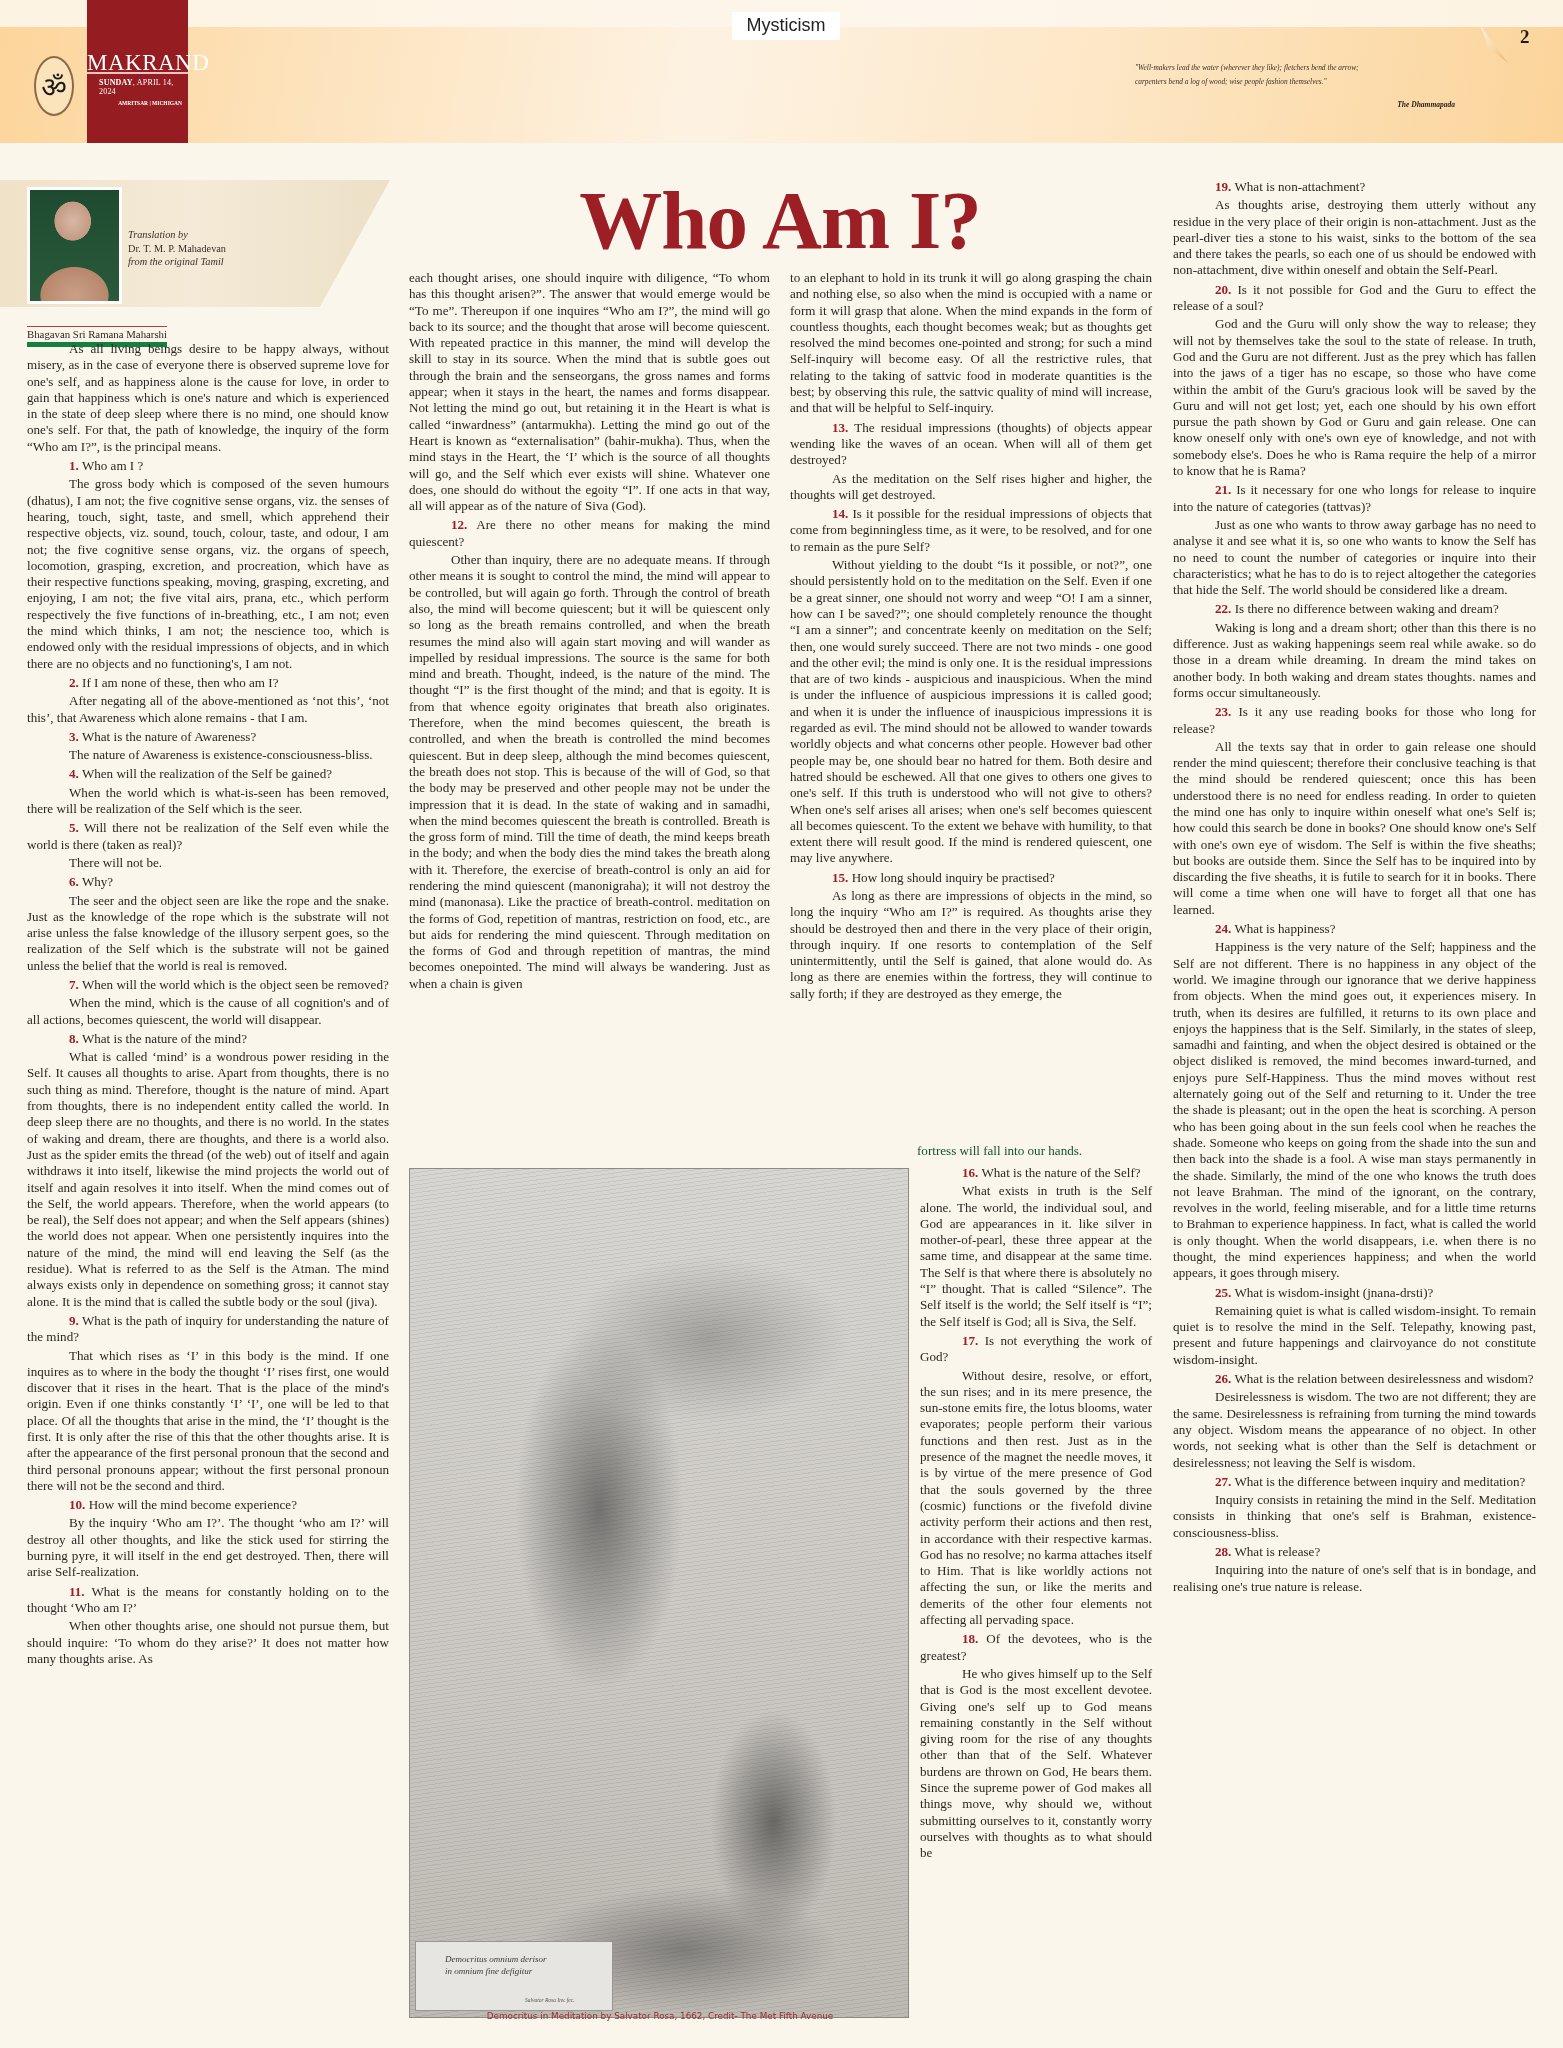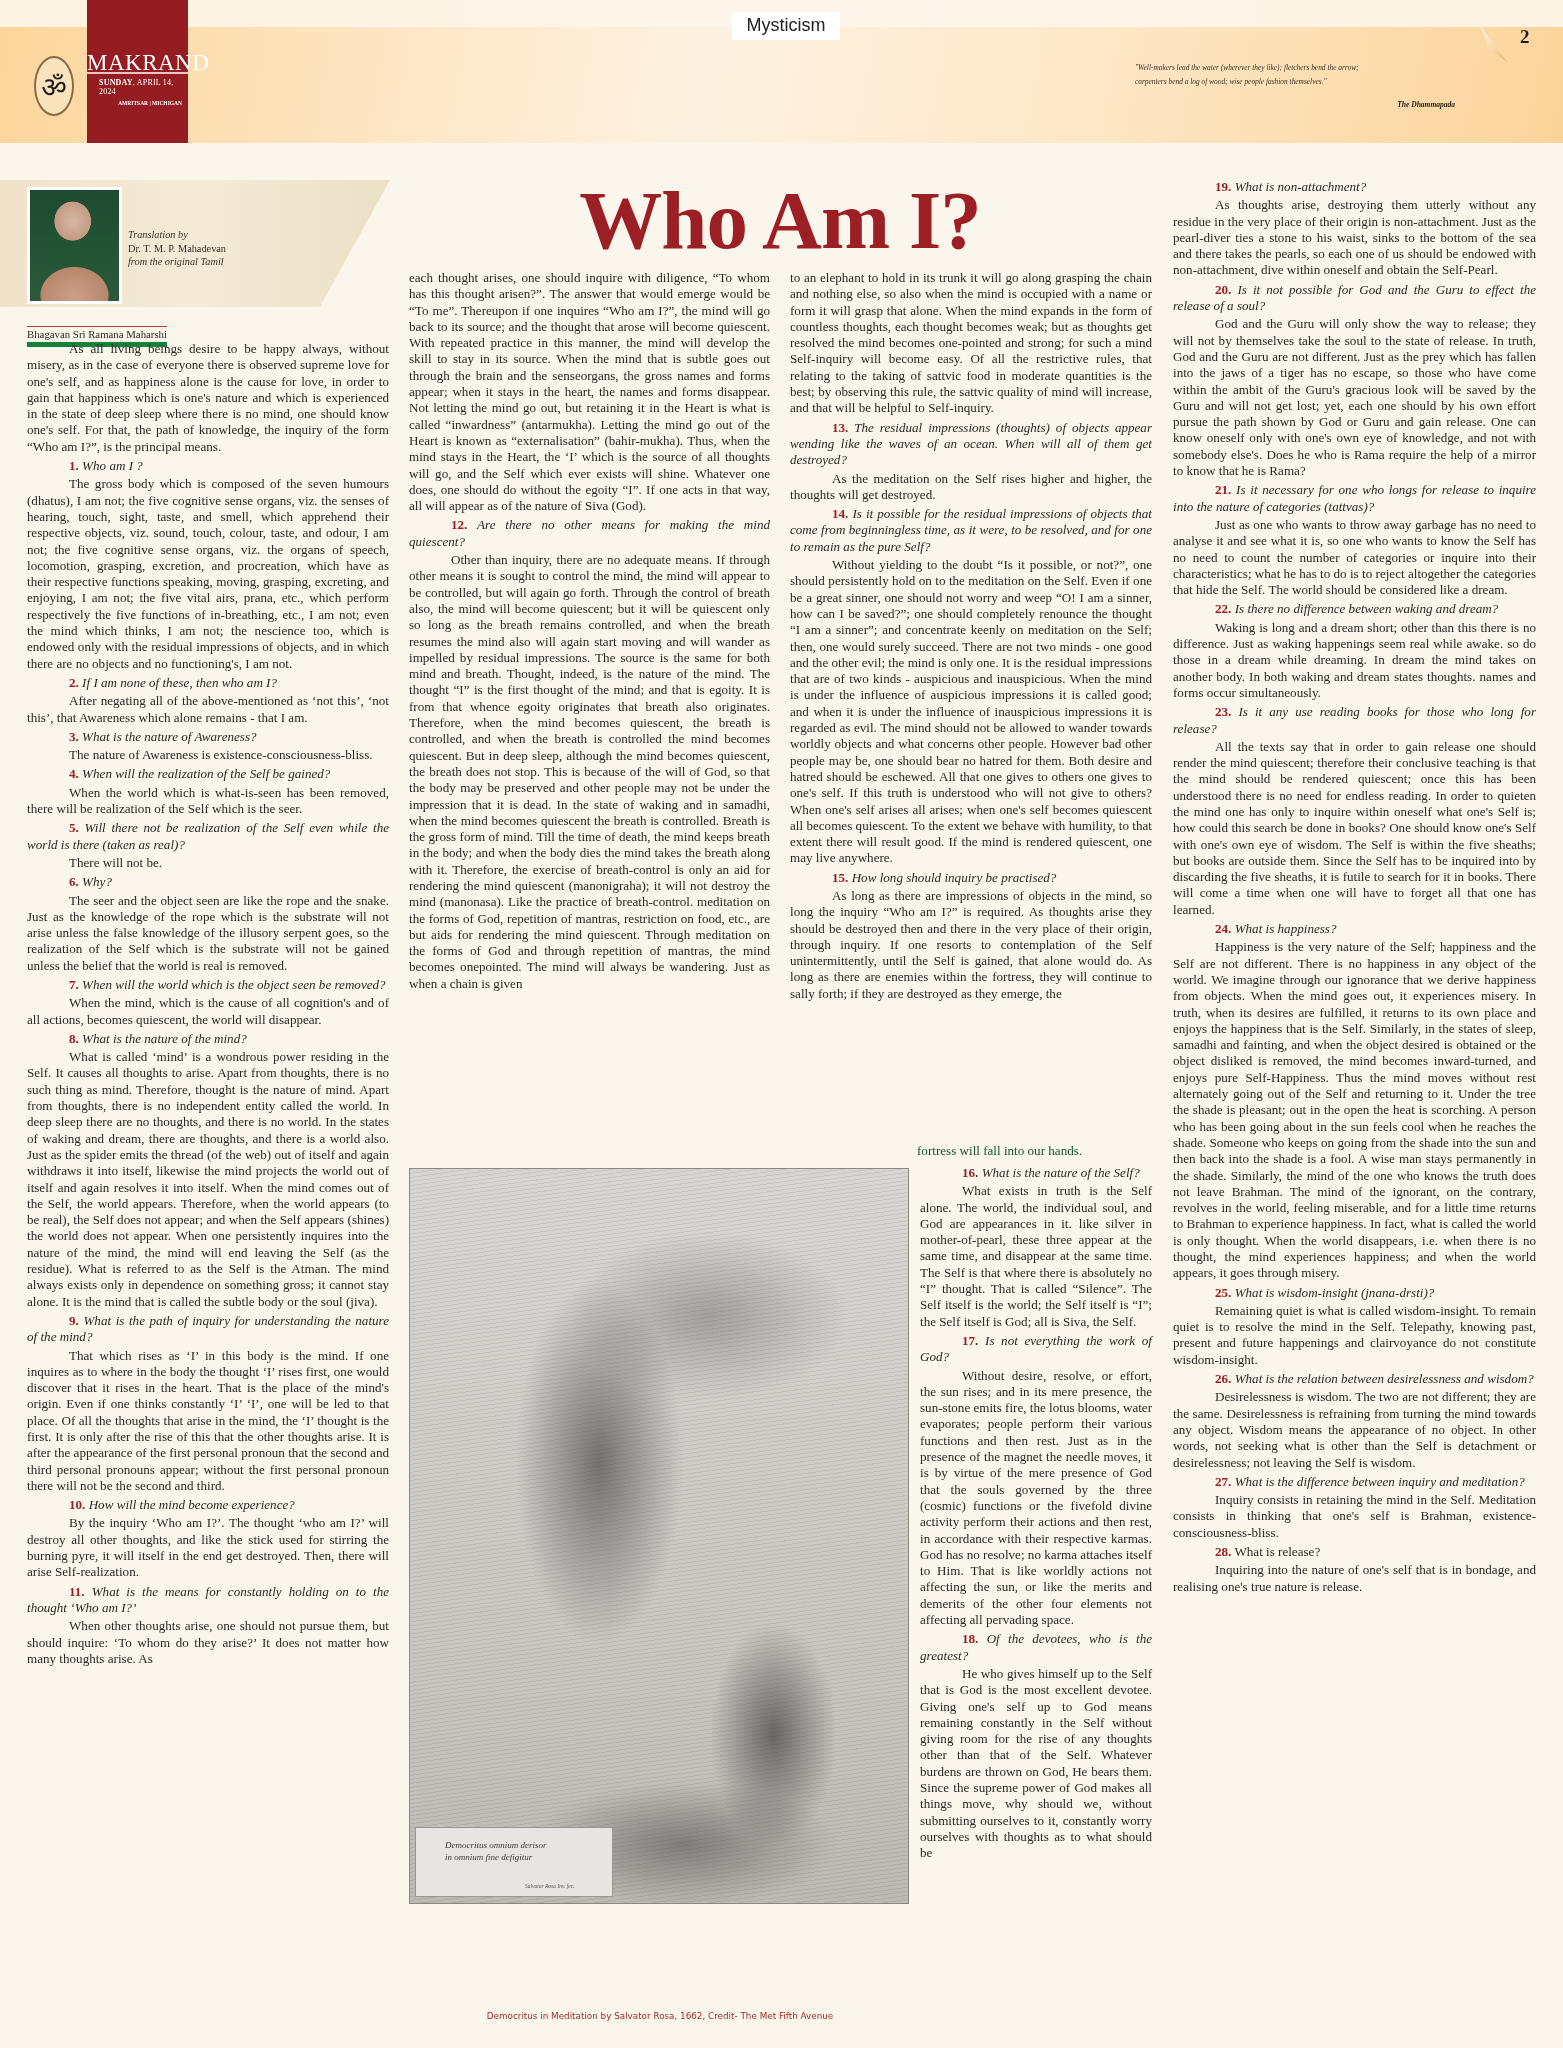--- a/index.html
+++ b/index.html
@@ -94,31 +94,31 @@
     letter-spacing: -1px;
   }
   
   .col {
     position: absolute; font-size: 13.1px; line-height: 16.3px; text-align: justify;
     color: #2c2724; hyphens: none;
   }
   .col p { text-indent: 42px; margin: 0; }
   .col p.q { margin-top: 3px; margin-bottom: 2px; }
   .col p.q .n { color: #9b1f24; font-weight: bold; font-style: normal; }
-  .col p.q .t { font-style: italic; }
+  .col p.q .t { }
   .col p.q.plain .t { font-style: normal; }
   .c1 { left: 27px; top: 335px; width: 362px; padding-top: 6px; }
   .c2 { left: 409px; top: 270px; width: 361px; }
   .c3 { left: 790px; top: 270px; width: 362px; }
   .c3b { left: 920px; top: 1162px; width: 232px; }
   .c4 { left: 1173px; top: 176px; width: 363px; }
   .c3-tail { position: absolute; left: 917px; top: 1143px; font-size: 13.1px; color: #14532d; }
   
   .engraving {
-    position: absolute; left: 409px; top: 1168px; width: 500px; height: 736px;
+    position: absolute; left: 409px; top: 1168px; width: 500px; height: 850px;
     background:
       repeating-linear-gradient(172deg, rgba(60,60,60,0.10) 0 1px, transparent 1px 4px),
       radial-gradient(ellipse 120px 260px at 38% 40%, rgba(40,40,40,0.55), transparent 70%),
       radial-gradient(ellipse 200px 120px at 60% 20%, rgba(70,70,70,0.35), transparent 70%),
       radial-gradient(ellipse 90px 160px at 73% 77%, rgba(30,30,30,0.55), transparent 70%),
       radial-gradient(ellipse 220px 90px at 55% 92%, rgba(50,50,50,0.45), transparent 70%),
       linear-gradient(#d8d6d2, #cbc8c3 60%, #bdb9b3);
     border: 1px solid #8d8a85;
   }
   .engraving .plate {

